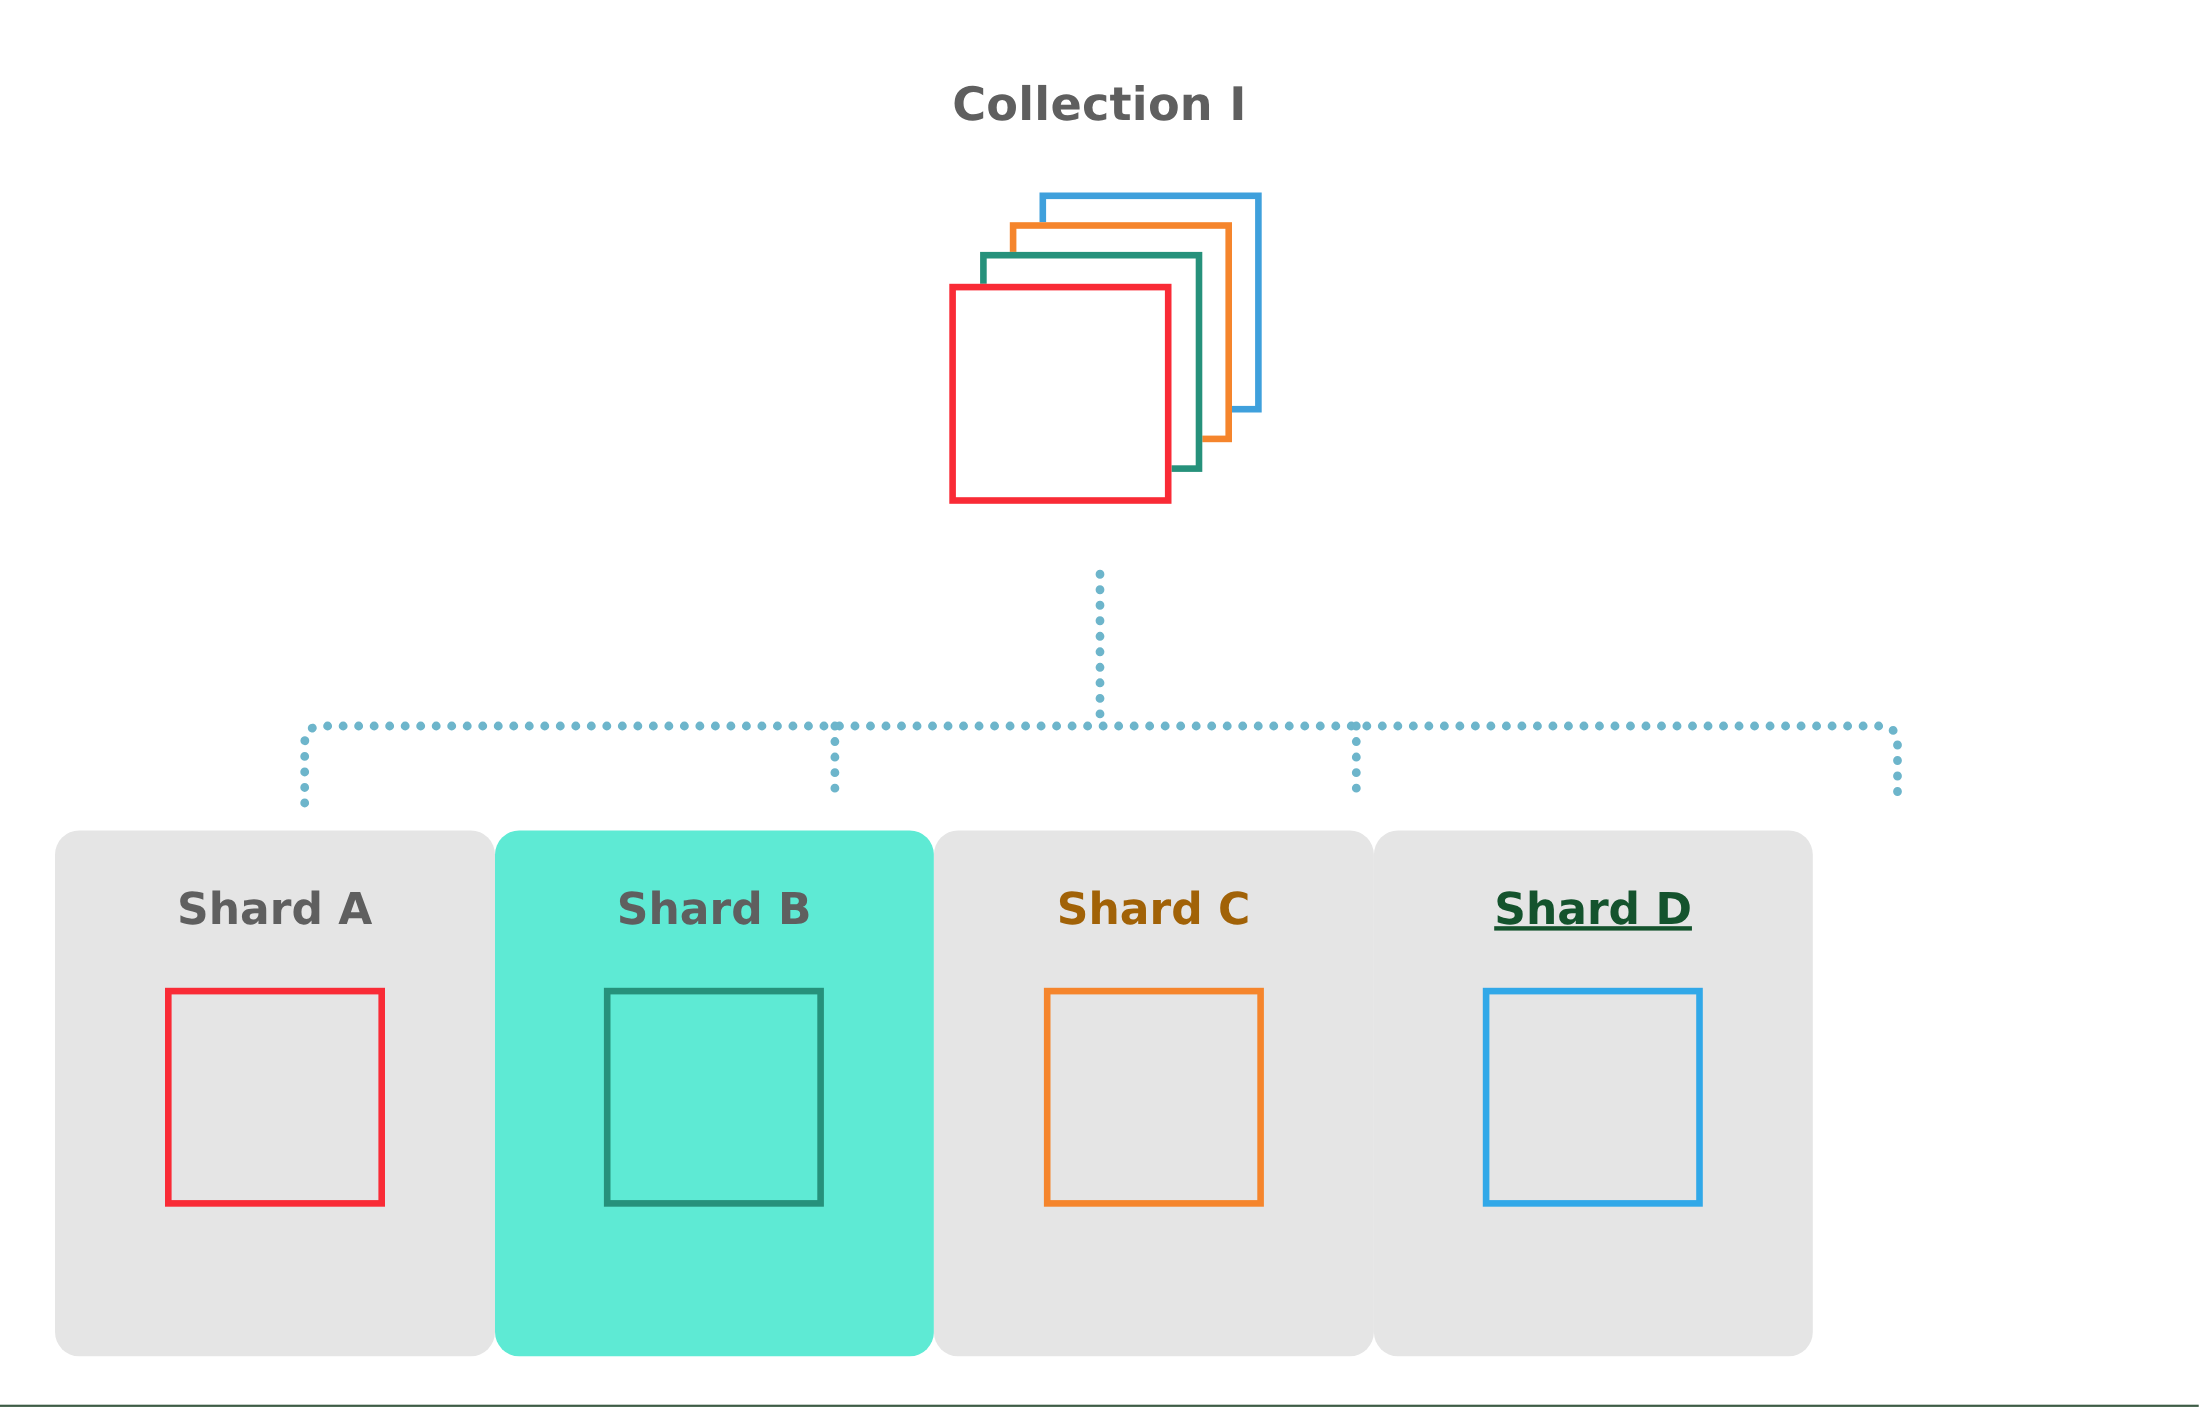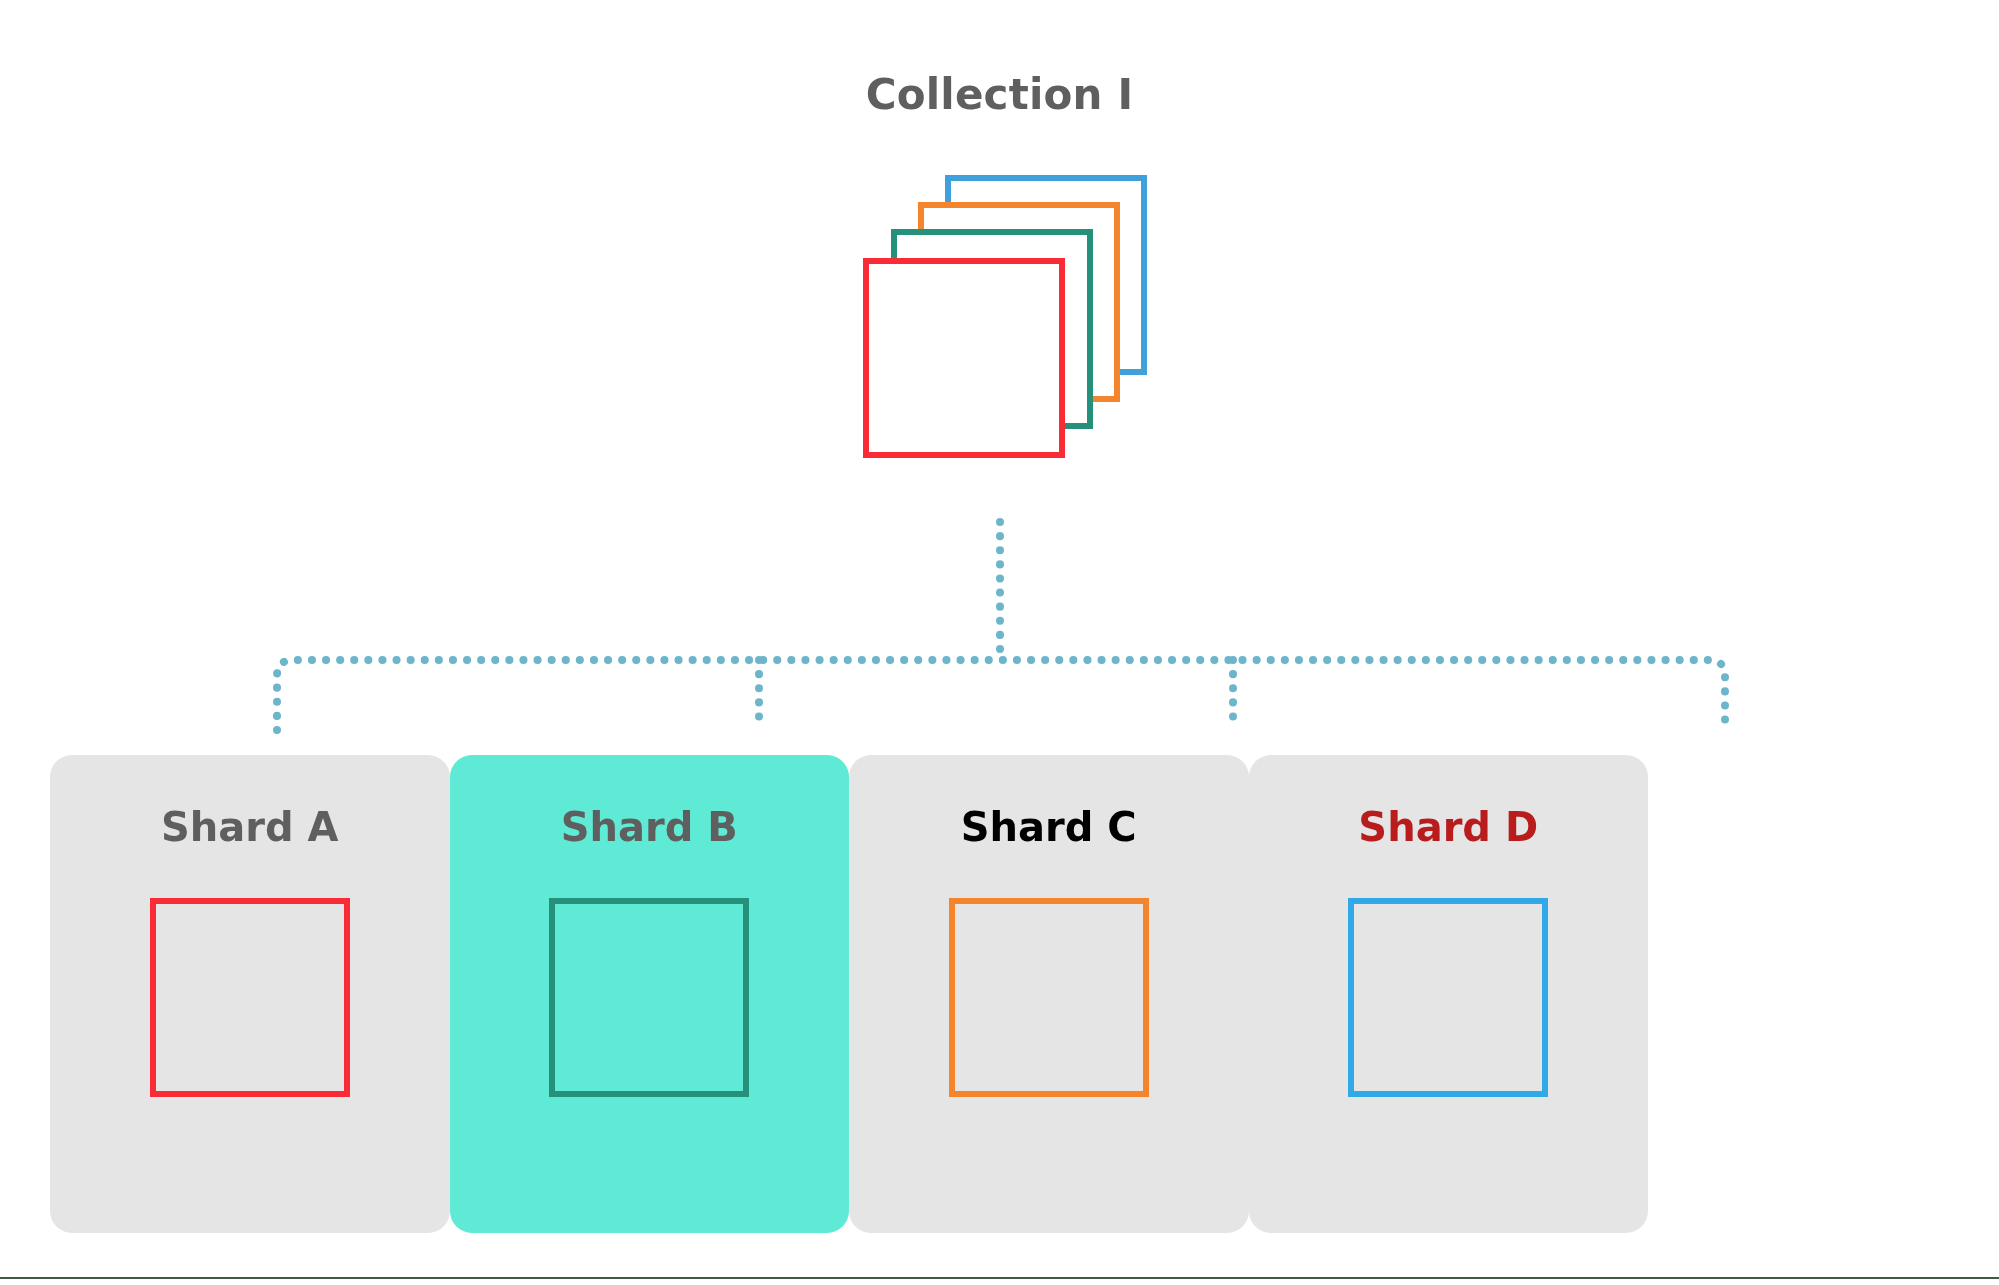--- a/index.html
+++ b/index.html
@@ -144,26 +144,26 @@
       <div class="shard-title" style="color: rgb(95, 95, 95);">Shard A</div>
       <div class="shard-square" style="border-color: rgb(249, 43, 54);"></div>
     </div>
 
     <div class="shard-card" style="background: #5eead4;">
       <div class="shard-title" style="color: rgb(95, 95, 95);">Shard B</div>
       <div class="shard-square" style="border-color: rgb(38, 145, 123);"></div>
     </div>
 
     <div class="shard-card" style="background: rgb(229, 229, 229);">
-      <div class="shard-title" style="color: #000000;">Shard C</div>
+      <div class="shard-title" style="color: #a16207;">Shard C</div>
       <div class="shard-square" style="border-color: rgb(245, 133, 44);"></div>
     </div>
 
     <div class="shard-card" style="background: rgb(229, 229, 229);">
-      <div class="shard-title" style="color: #b91c1c;">Shard D</div>
+      <div class="shard-title" style="color: #14532d; text-decoration: underline;">Shard D</div>
       <div class="shard-square" style="border-color: rgb(49, 168, 232);"></div>
     </div>
 
   </div>
 
   <div class="bottom-rule" style="background: rgb(62, 92, 69);"></div>
 
 </div>
 
 </body></html>

